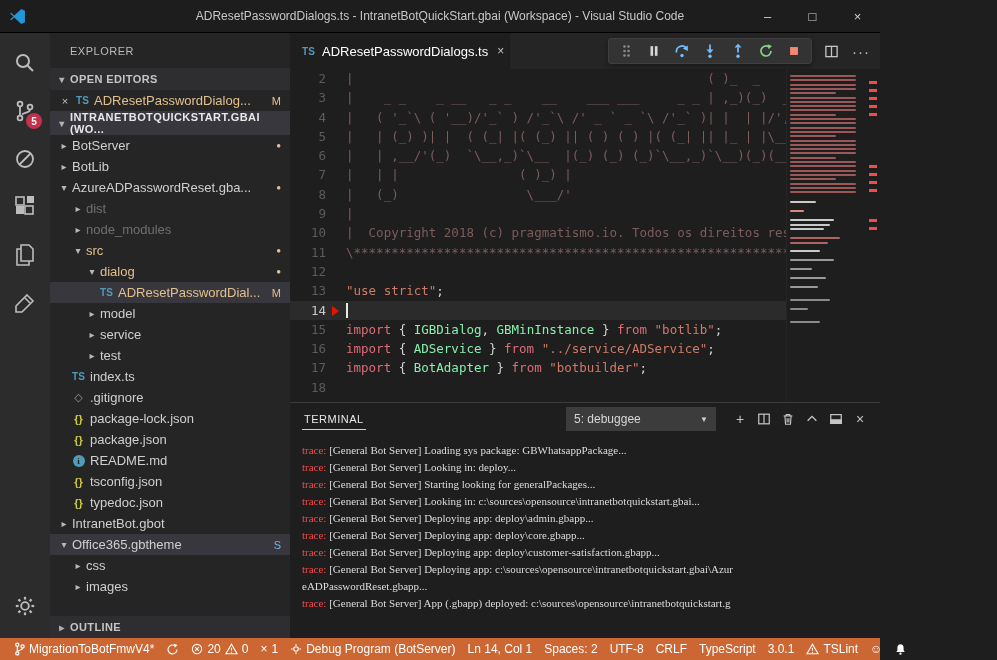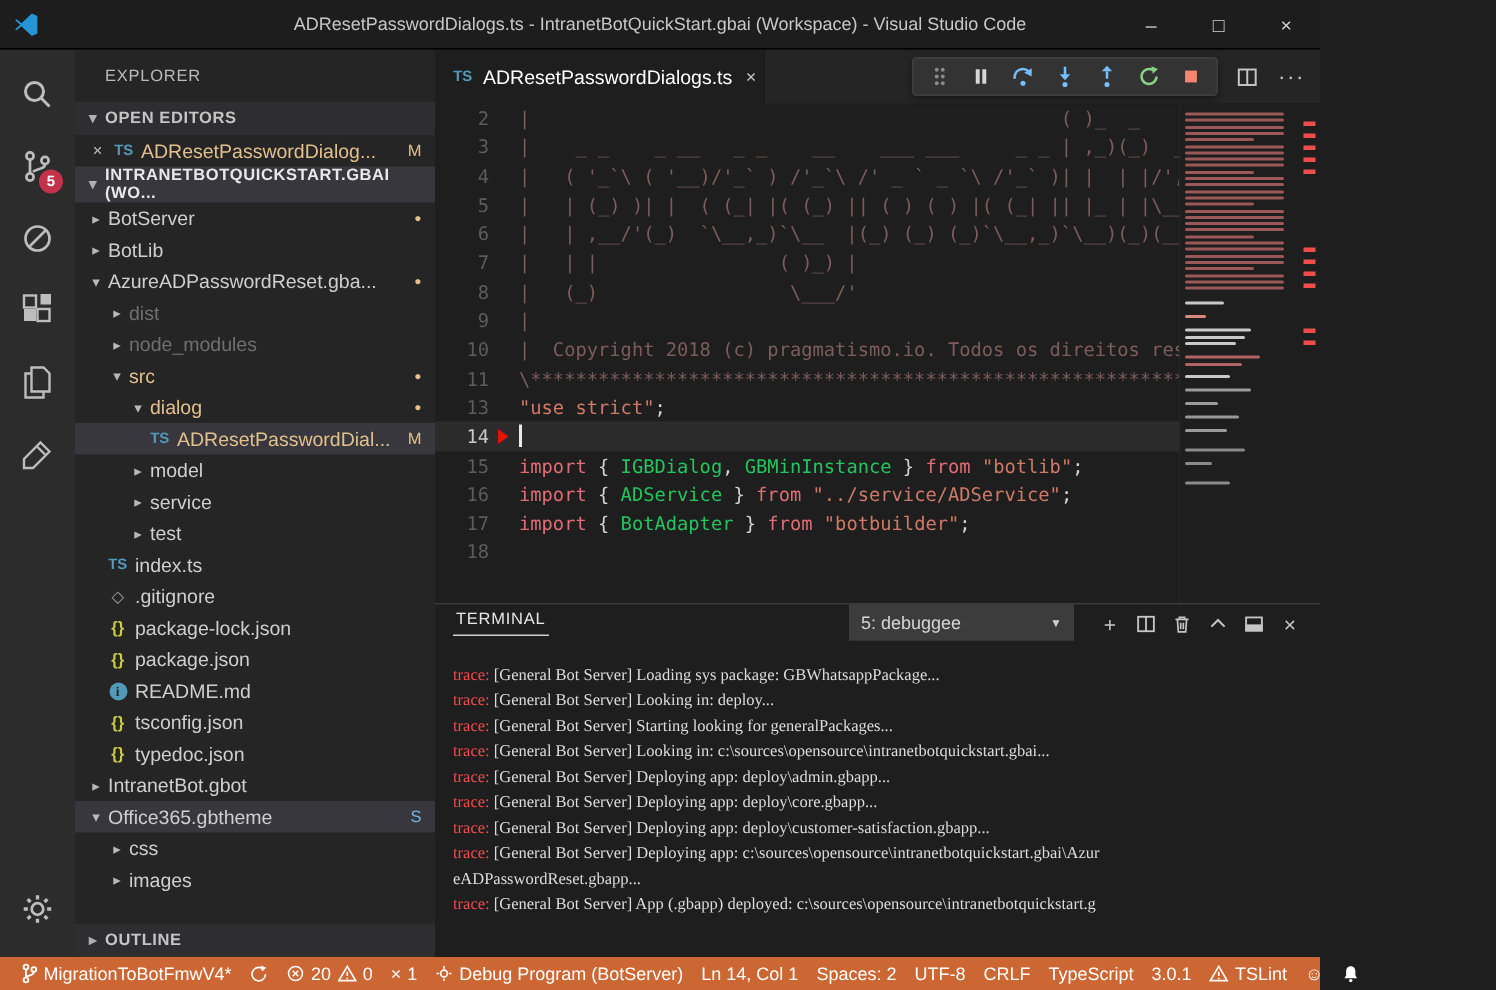--- a/index.html
+++ b/index.html
@@ -69,31 +69,31 @@
   #code-region{flex:0 0 333px;display:flex;position:relative;overflow:hidden}
   #code-scroll{flex:1;min-width:0;font-family:"DejaVu Sans Mono","Liberation Mono",monospace;font-size:12.5px;line-height:19.3px}
   .code-line{display:flex;height:19.3px;position:relative;white-space:pre}
   .code-line.current{background:#2b2b2c}
   .ln{flex:0 0 36px;text-align:right;color:#5c5c5c;user-select:none}
   .code-line.current .ln{color:#c8c8c8}
   .lmark{flex:0 0 20px;position:relative}
   .lmark.on::before{content:"";position:absolute;left:6px;top:5px;border-left:7px solid #e51400;border-top:5px solid transparent;border-bottom:5px solid transparent}
   .ltext{white-space:pre;overflow:hidden}
   .cursor{display:inline-block;width:1.5px;height:15px;background:#eaeaea;vertical-align:middle;margin-top:-2px}
-  .cm{color:#7d5c5c}.kw{color:#e06c75}.str{color:#cf7a66}.id{color:#22c55e}.pun{color:#d4d4d4}
+  .cm{color:#7d5c5c}.kw{color:#e06c75}.str{color:#cf7a66}.id{color:#86efac}.pun{color:#d4d4d4}
 
   
   #minimap{flex:0 0 80px;position:relative;background:#1e1e1e;border-left:1px solid #252526}
   .mm-bar{position:absolute;height:2px;border-radius:1px}
   #overview{flex:0 0 14px;position:relative;background:#1e1e1e}
   .ov-mark{position:absolute;left:3px;width:8px;height:3px;background:#f14c4c}
 
   
   #panel{flex:1;display:flex;flex-direction:column;border-top:1px solid #3c3c3c;min-height:0}
-  #panel-header{flex:0 0 32px;display:flex;align-items:flex-start;padding:0 8px 0 12px}
+  #panel-header{flex:0 0 32px;display:flex;align-items:center;padding:0 8px 0 12px}
   #panel-tab{font-size:11px;letter-spacing:.5px;color:#e7e7e7;padding:4px 2px;border-bottom:1px solid #cfcfcf}
   #panel-spacer{flex:1}
   #terminal-select{display:flex;align-items:center;justify-content:space-between;width:150px;height:24px;background:#3c3c3c;
     border:1px solid #3c3c3c;color:#d6d6d6;font-size:12px;padding:0 7px;margin-right:12px}
   .sel-caret{font-size:8px;color:#cfcfcf}
   .panel-ico{width:24px;height:26px;display:flex;align-items:center;justify-content:center;color:#c5c5c5;font-size:14px}
   #terminal-body{flex:1;overflow:hidden;padding:7px 0 0 12px;font-family:Liberation Serif, serif;font-size:11px;line-height:17px}
   .t-line{white-space:pre}
   .t-pre{color:#f14c4c}
   .t-text{color:#dcdcdc}
@@ -411,20 +411,21 @@
             <div class="code-line"><span class="ln">2</span><span class="lmark"></span><span class="ltext"><span class="cm">|                                               ( )_  _                      |</span></span></div>
             <div class="code-line"><span class="ln">3</span><span class="lmark"></span><span class="ltext"><span class="cm">|    _ _    _ __   _ _    __    ___ ___     _ _ | ,_)(_)  ___   ___     _    |</span></span></div>
             <div class="code-line"><span class="ln">4</span><span class="lmark"></span><span class="ltext"><span class="cm">|   ( '_`\ ( '__)/'_` ) /'_`\ /' _ ` _ `\ /'_` )| |  | |/',__)/' v `\ /'_`\  |</span></span></div>
             <div class="code-line"><span class="ln">5</span><span class="lmark"></span><span class="ltext"><span class="cm">|   | (_) )| |  ( (_| |( (_) || ( ) ( ) |( (_| || |_ | |\__, \| (^) |( (_) ) |</span></span></div>
             <div class="code-line"><span class="ln">6</span><span class="lmark"></span><span class="ltext"><span class="cm">|   | ,__/'(_)  `\__,_)`\__  |(_) (_) (_)`\__,_)`\__)(_)(____/(_) (_)`\___/' |</span></span></div>
             <div class="code-line"><span class="ln">7</span><span class="lmark"></span><span class="ltext"><span class="cm">|   | |                ( )_) |                                               |</span></span></div>
             <div class="code-line"><span class="ln">8</span><span class="lmark"></span><span class="ltext"><span class="cm">|   (_)                 \___/'                                               |</span></span></div>
             <div class="code-line"><span class="ln">9</span><span class="lmark"></span><span class="ltext"><span class="cm">|                                                                            |</span></span></div>
             <div class="code-line"><span class="ln">10</span><span class="lmark"></span><span class="ltext"><span class="cm">|  Copyright 2018 (c) pragmatismo.io. Todos os direitos reservados.          |</span></span></div>
             <div class="code-line"><span class="ln">11</span><span class="lmark"></span><span class="ltext"><span class="cm">\****************************************************************************/</span></span></div>
+            <div class="code-line"><span class="ln">12</span><span class="lmark"></span><span class="ltext"></span></div>
             <div class="code-line"><span class="ln">13</span><span class="lmark"></span><span class="ltext"><span class="str">"use strict"</span><span class="pun">;</span></span></div>
             <div class="code-line current"><span class="ln">14</span><span class="lmark on"></span><span class="ltext"><span class="cursor"></span></span></div>
             <div class="code-line"><span class="ln">15</span><span class="lmark"></span><span class="ltext"><span class="kw">import</span><span class="pun"> { </span><span class="id">IGBDialog</span><span class="pun">, </span><span class="id">GBMinInstance</span><span class="pun"> } </span><span class="kw">from</span><span class="pun"> </span><span class="str">"botlib"</span><span class="pun">;</span></span></div>
             <div class="code-line"><span class="ln">16</span><span class="lmark"></span><span class="ltext"><span class="kw">import</span><span class="pun"> { </span><span class="id">ADService</span><span class="pun"> } </span><span class="kw">from</span><span class="pun"> </span><span class="str">"../service/ADService"</span><span class="pun">;</span></span></div>
             <div class="code-line"><span class="ln">17</span><span class="lmark"></span><span class="ltext"><span class="kw">import</span><span class="pun"> { </span><span class="id">BotAdapter</span><span class="pun"> } </span><span class="kw">from</span><span class="pun"> </span><span class="str">"botbuilder"</span><span class="pun">;</span></span></div>
             <div class="code-line"><span class="ln">18</span><span class="lmark"></span><span class="ltext"></span></div>
           </div>
         <div id="minimap">
             <div class="mm-bar" style="top: 6px; left: 3px; width: 66px; background: rgb(176, 99, 99); opacity: 0.85;"></div>
             <div class="mm-bar" style="top: 10.3px; left: 3px; width: 66px; background: rgb(176, 99, 99); opacity: 0.85;"></div>

